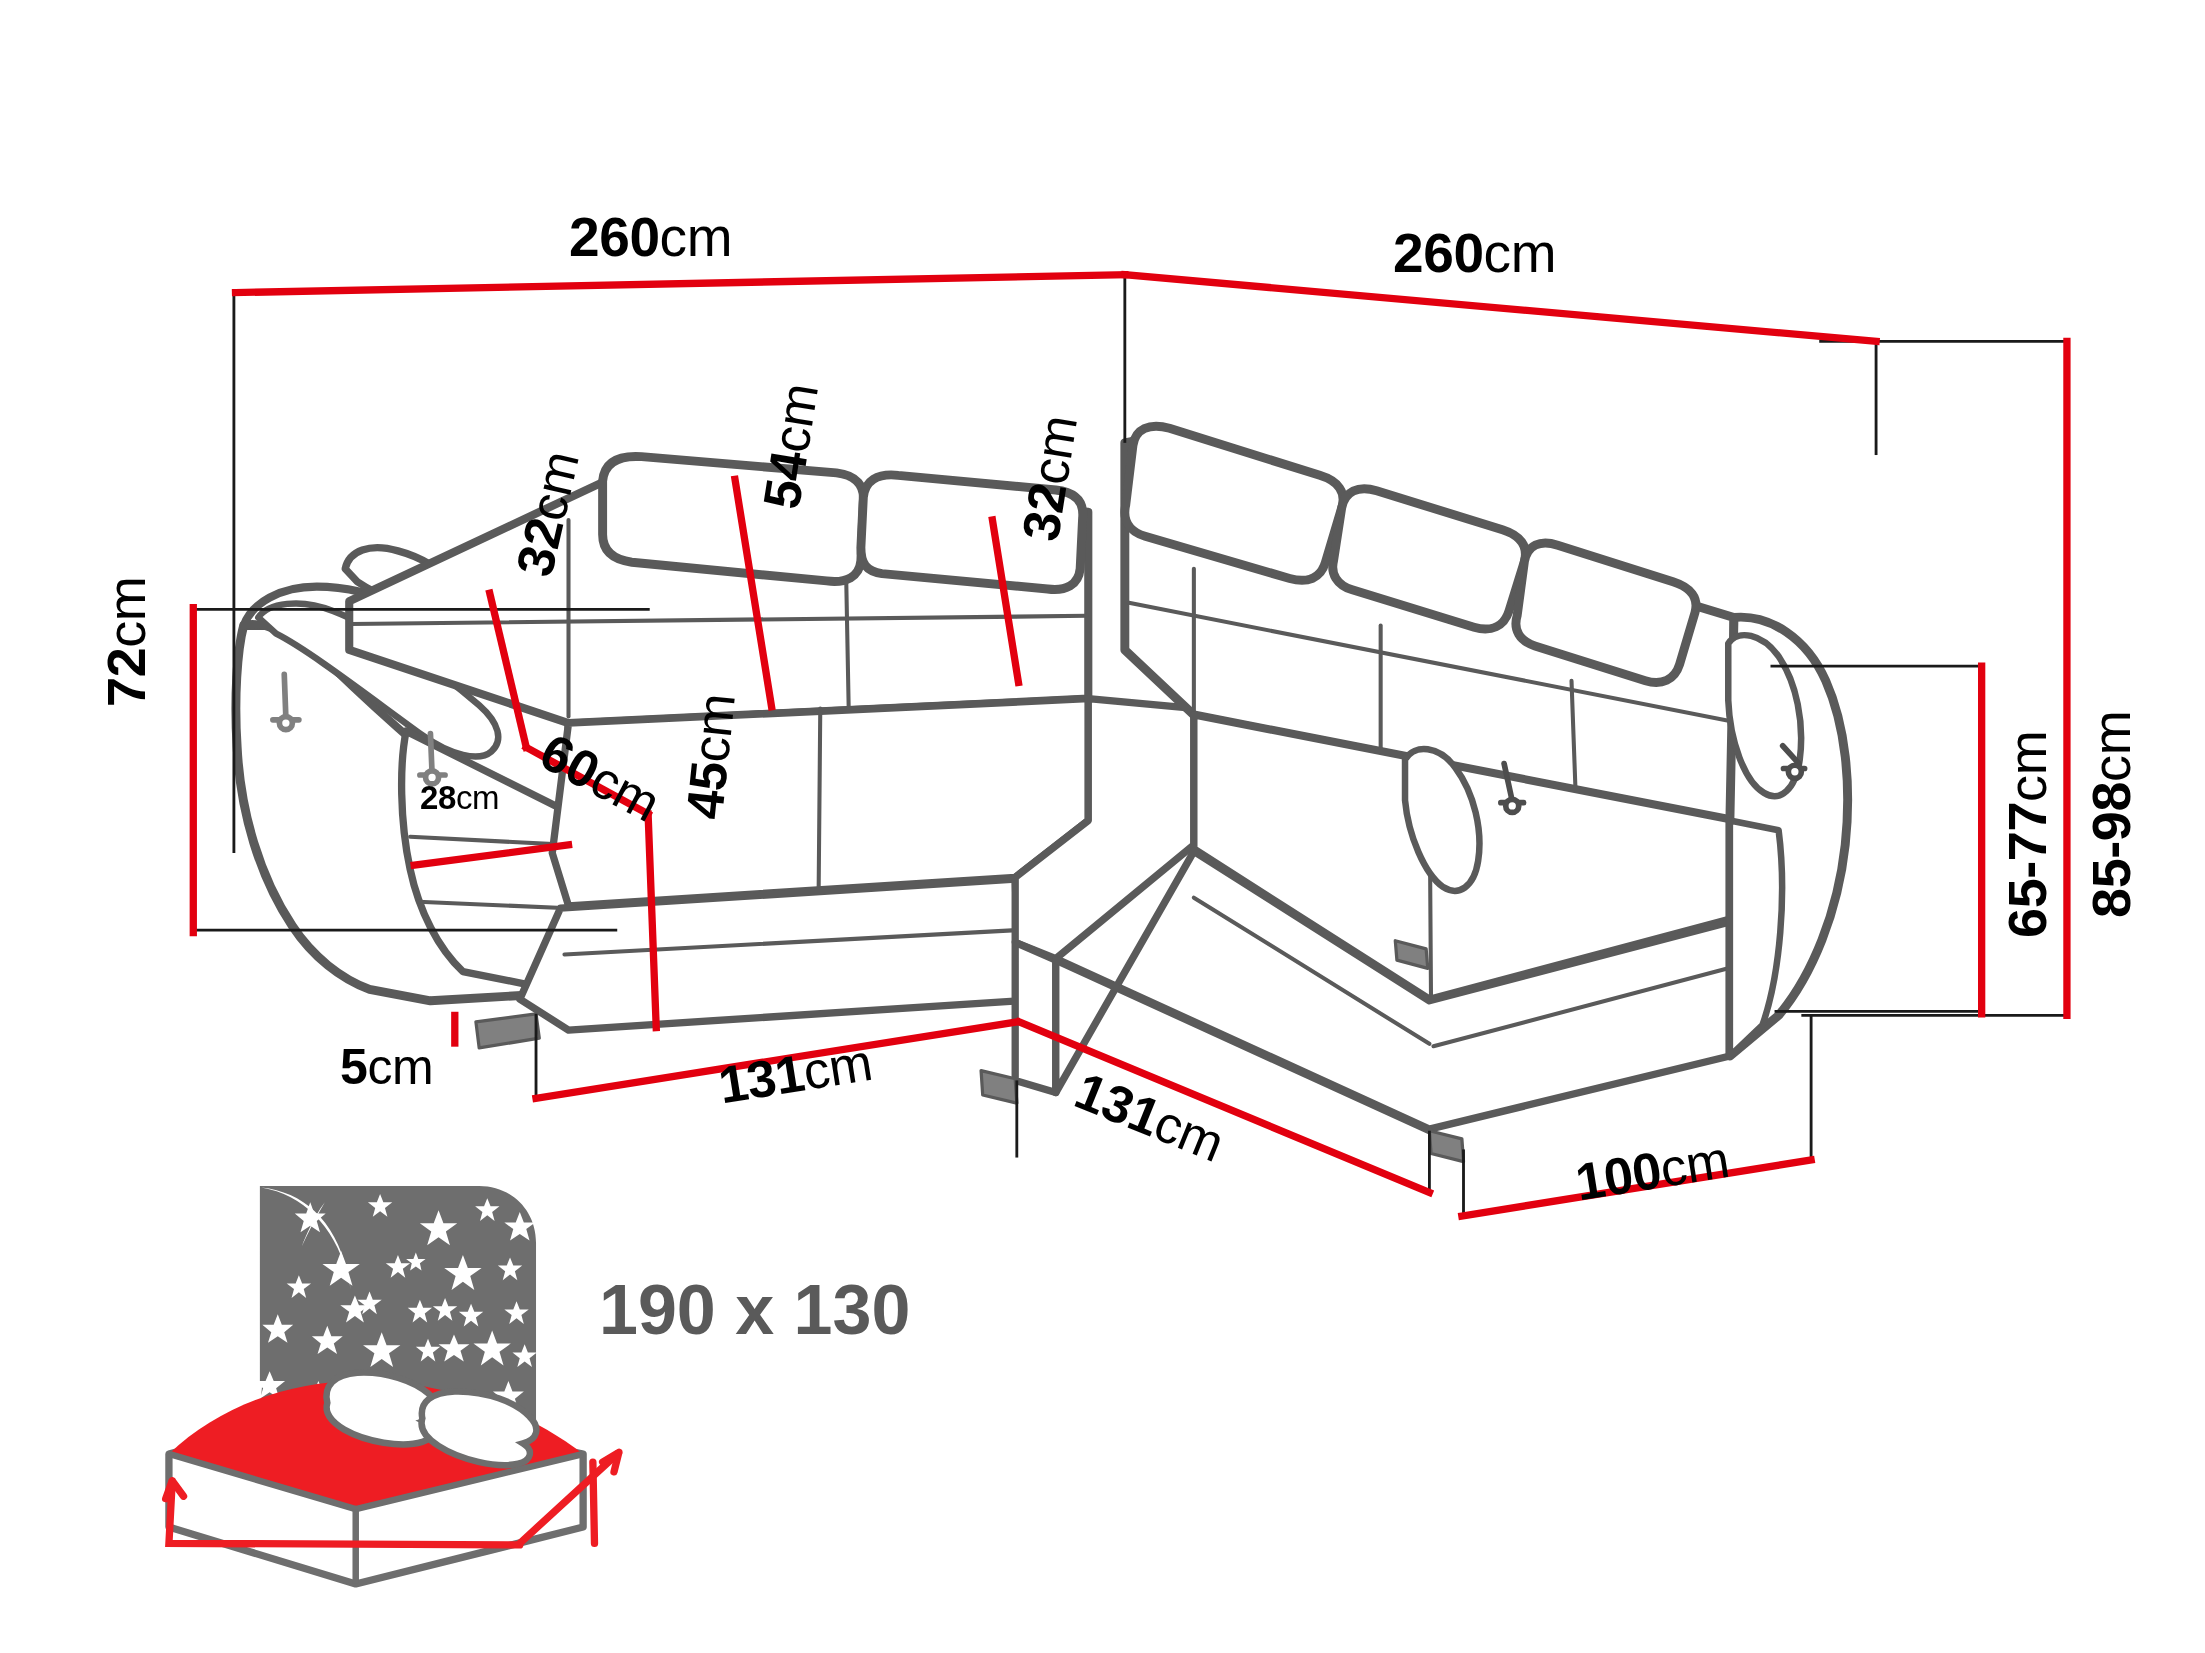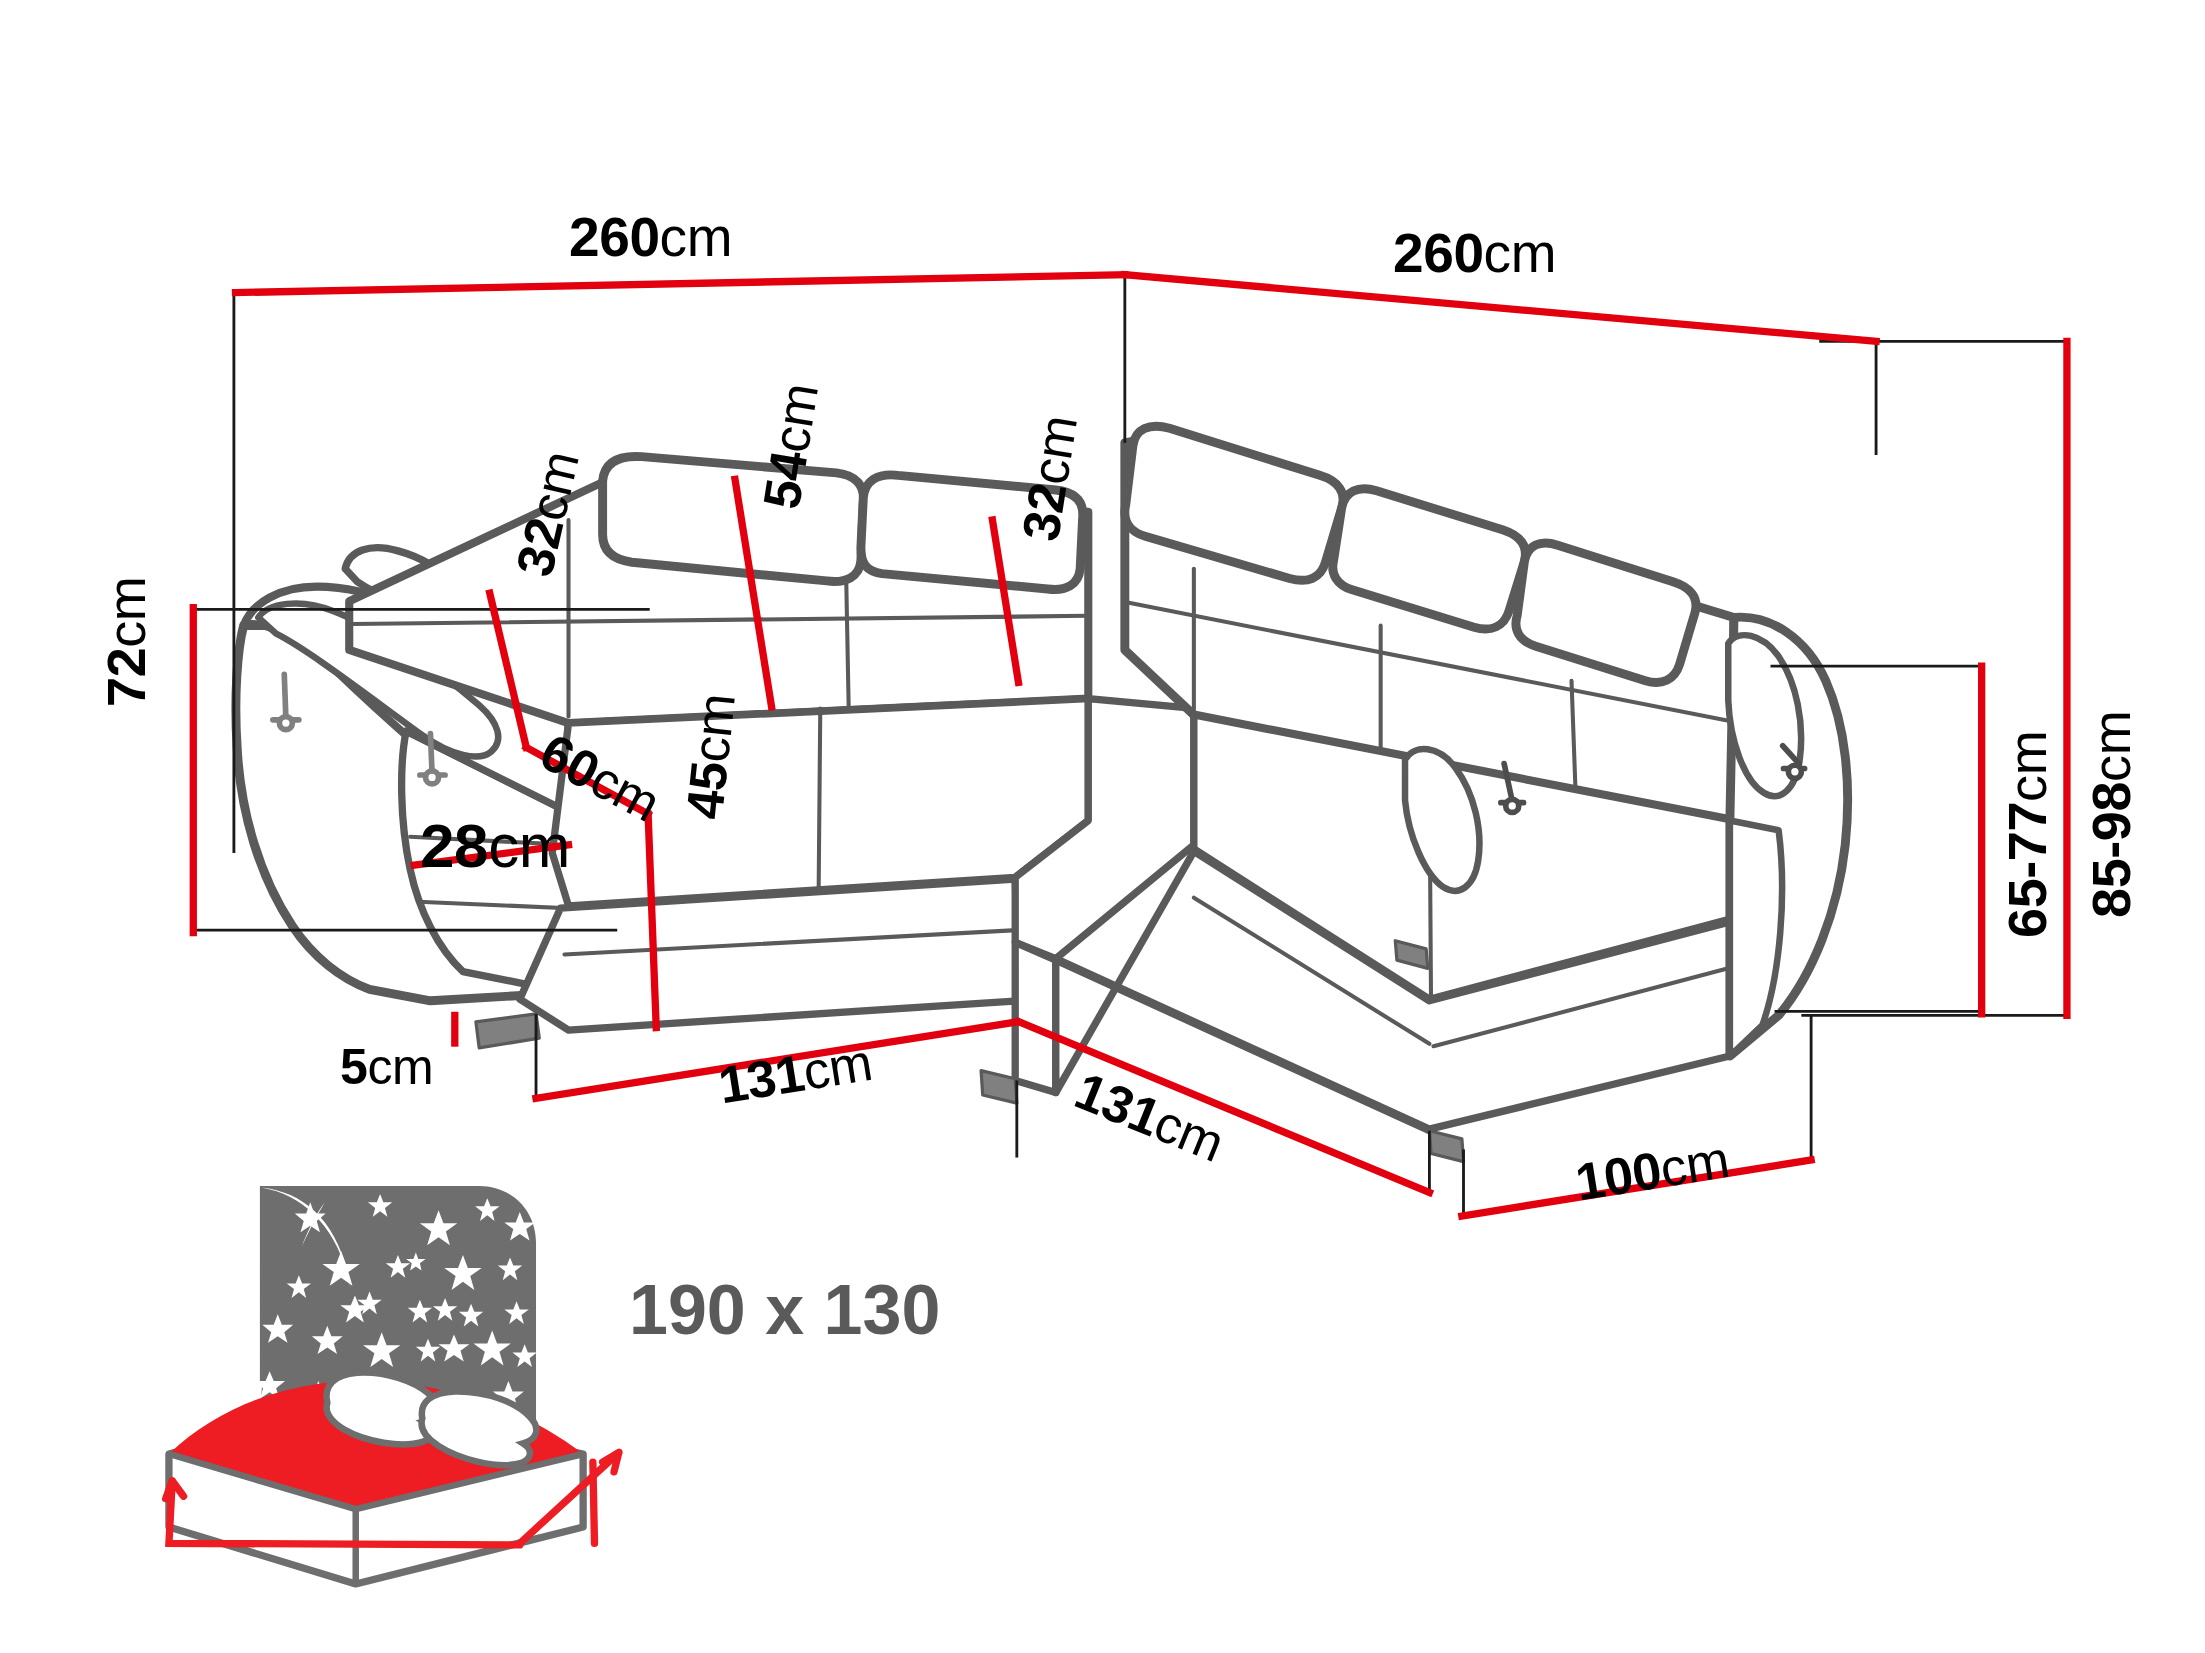--- a/index.html
+++ b/index.html
@@ -381,21 +381,21 @@
   </div>
 
   <div class="dim-label" style="left:557px; top:725px; font-size:52px; transform:rotate(28deg); transform-origin:left top;">
     <span>60</span><span class="unit">cm</span>
   </div>
 
   <div class="dim-label" style="left:678px; top:816px; font-size:52px; transform:rotate(-84deg); transform-origin:left top;">
     <span>45</span><span class="unit">cm</span>
   </div>
 
-  <div class="dim-label" style="left:402px; top:815px; font-size:62px;padding-left:18px;">
+  <div class="dim-label" style="left:402px; top:781px; font-size:33px;padding-left:18px;">
     <span>28</span><span class="unit">cm</span>
   </div>
 
   <div class="dim-label" style="left:340px; top:1042px; font-size:50px;">
     <span>5</span><span class="unit">cm</span>
   </div>
 
   <div class="dim-label" style="left:715px; top:1060px; font-size:52px; transform:rotate(-9deg); transform-origin:left top;">
     <span>131</span><span class="unit">cm</span>
   </div>
@@ -409,16 +409,16 @@
   </div>
 
   <div class="dim-label" style="left:2084px; top:918px; font-size:54px; transform:rotate(-90deg); transform-origin:left top;">
     <span>85-98</span><span class="unit">cm</span>
   </div>
 
   <div class="dim-label" style="left:2000px; top:938px; font-size:54px; transform:rotate(-90deg); transform-origin:left top;">
     <span>65-77</span><span class="unit">cm</span>
   </div>
 
-  <div class="bed-label" style="left:629px; top:1275px; font-size:70px;">190 x 130</div>
+  <div class="bed-label" style="left:599px; top:1275px; font-size:70px;">190 x 130</div>
 
 </div>
 
 
 </body></html>

